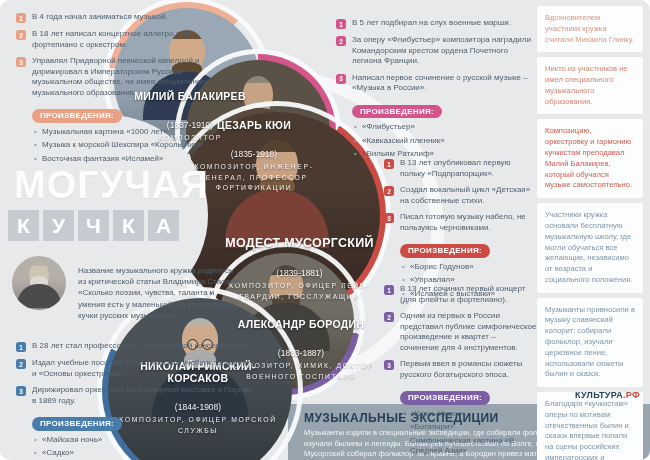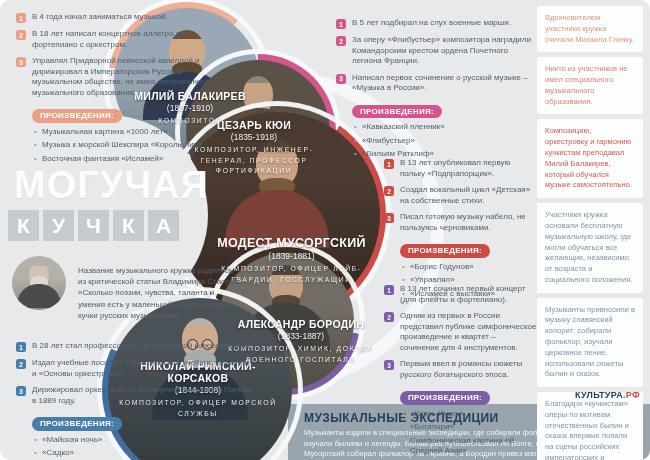--- a/index.html
+++ b/index.html
@@ -40,26 +40,26 @@
   .glasses{position:absolute;top:21px;left:50%;transform:translateX(-50%);
            display:flex;gap:4px;}
   .glasses span{width:9px;height:9px;border:1.5px solid #2e2a26;border-radius:50%;
                 background:rgba(255,255,255,.15);}
 
   
   .clabel{position:absolute;text-align:center;z-index:10;color:#fff;}
   .cname{font-weight:bold;font-size:10.5px;letter-spacing:.3px;line-height:1.15;
          text-shadow:0 1px 2px rgba(0,0,0,.5);}
   .cname.big{font-size:12.5px;}
-  .cyears{font-size:8.5px;margin-top:1px;opacity:.95;text-shadow:0 1px 2px rgba(0,0,0,.5);}
+  .cyears{font-size:8.5px;margin-top:18px;opacity:.95;text-shadow:0 1px 2px rgba(0,0,0,.5);}
   .crole{font-size:6.8px;text-transform:uppercase;letter-spacing:1.6px;margin-top:3px;
          line-height:1.55;opacity:.92;text-shadow:0 1px 2px rgba(0,0,0,.5);}
   #lbl-balakirev{left:110px;top:90px;width:160px;}
   #lbl-cui{left:185px;top:119px;width:138px;}
-  #lbl-mussorgsky{left:204px;top:236px;width:175px;}
+  #lbl-mussorgsky{left:212px;top:236px;width:175px;}
   #lbl-borodin{left:220px;top:318px;width:162px;}
   #lbl-rimsky{left:112px;top:360px;width:172px;}
 
   
   #title{position:absolute;left:8px;top:160px;z-index:12;}
   #title h1{margin:6px;font-size:38px;font-weight:bold;color:#fdfdfe;letter-spacing:1px;
             line-height:1;text-shadow:0 1px 1px rgba(0,0,0,.07);}
   .tiles{display:flex;gap:4px;margin-top:4px;}
   .tile{width:31px;height:31px;background:#c6cbd1;color:#fff;font-weight:bold;font-size:21px;
         display:flex;align-items:center;justify-content:center;}
@@ -267,22 +267,22 @@
     <div class="fact-item">
       <span class="num" style="background: rgb(212, 84, 139);">2</span>
       <p class="ftext">За оперу «Флибустьер» композитора наградили Командорским крестом ордена Почетного легиона Франции.</p>
     </div>
     <div class="fact-item">
       <span class="num" style="background: rgb(212, 84, 139);">3</span>
       <p class="ftext">Написал первое сочинение о русской музыке – «Музыка в России».</p>
     </div>
     <div class="works">
       <span class="badge" style="background: rgb(212, 84, 139);">ПРОИЗВЕДЕНИЯ:</span>
+      <p class="work">«Флибустьер»</p>
       <p class="work">«Кавказский пленник»</p>
-      <p class="work">«Флибустьер»</p>
       <p class="work">«Вильям Ратклиф»</p>
     </div>
   </section>
 
   <section class="fact-block" id="fb-mussorgsky">
     <div class="fact-item">
       <span class="num" style="background: rgb(204, 75, 68);">1</span>
       <p class="ftext">В 13 лет опубликовал первую польку «Подпрапорщик».</p>
     </div>
     <div class="fact-item">

